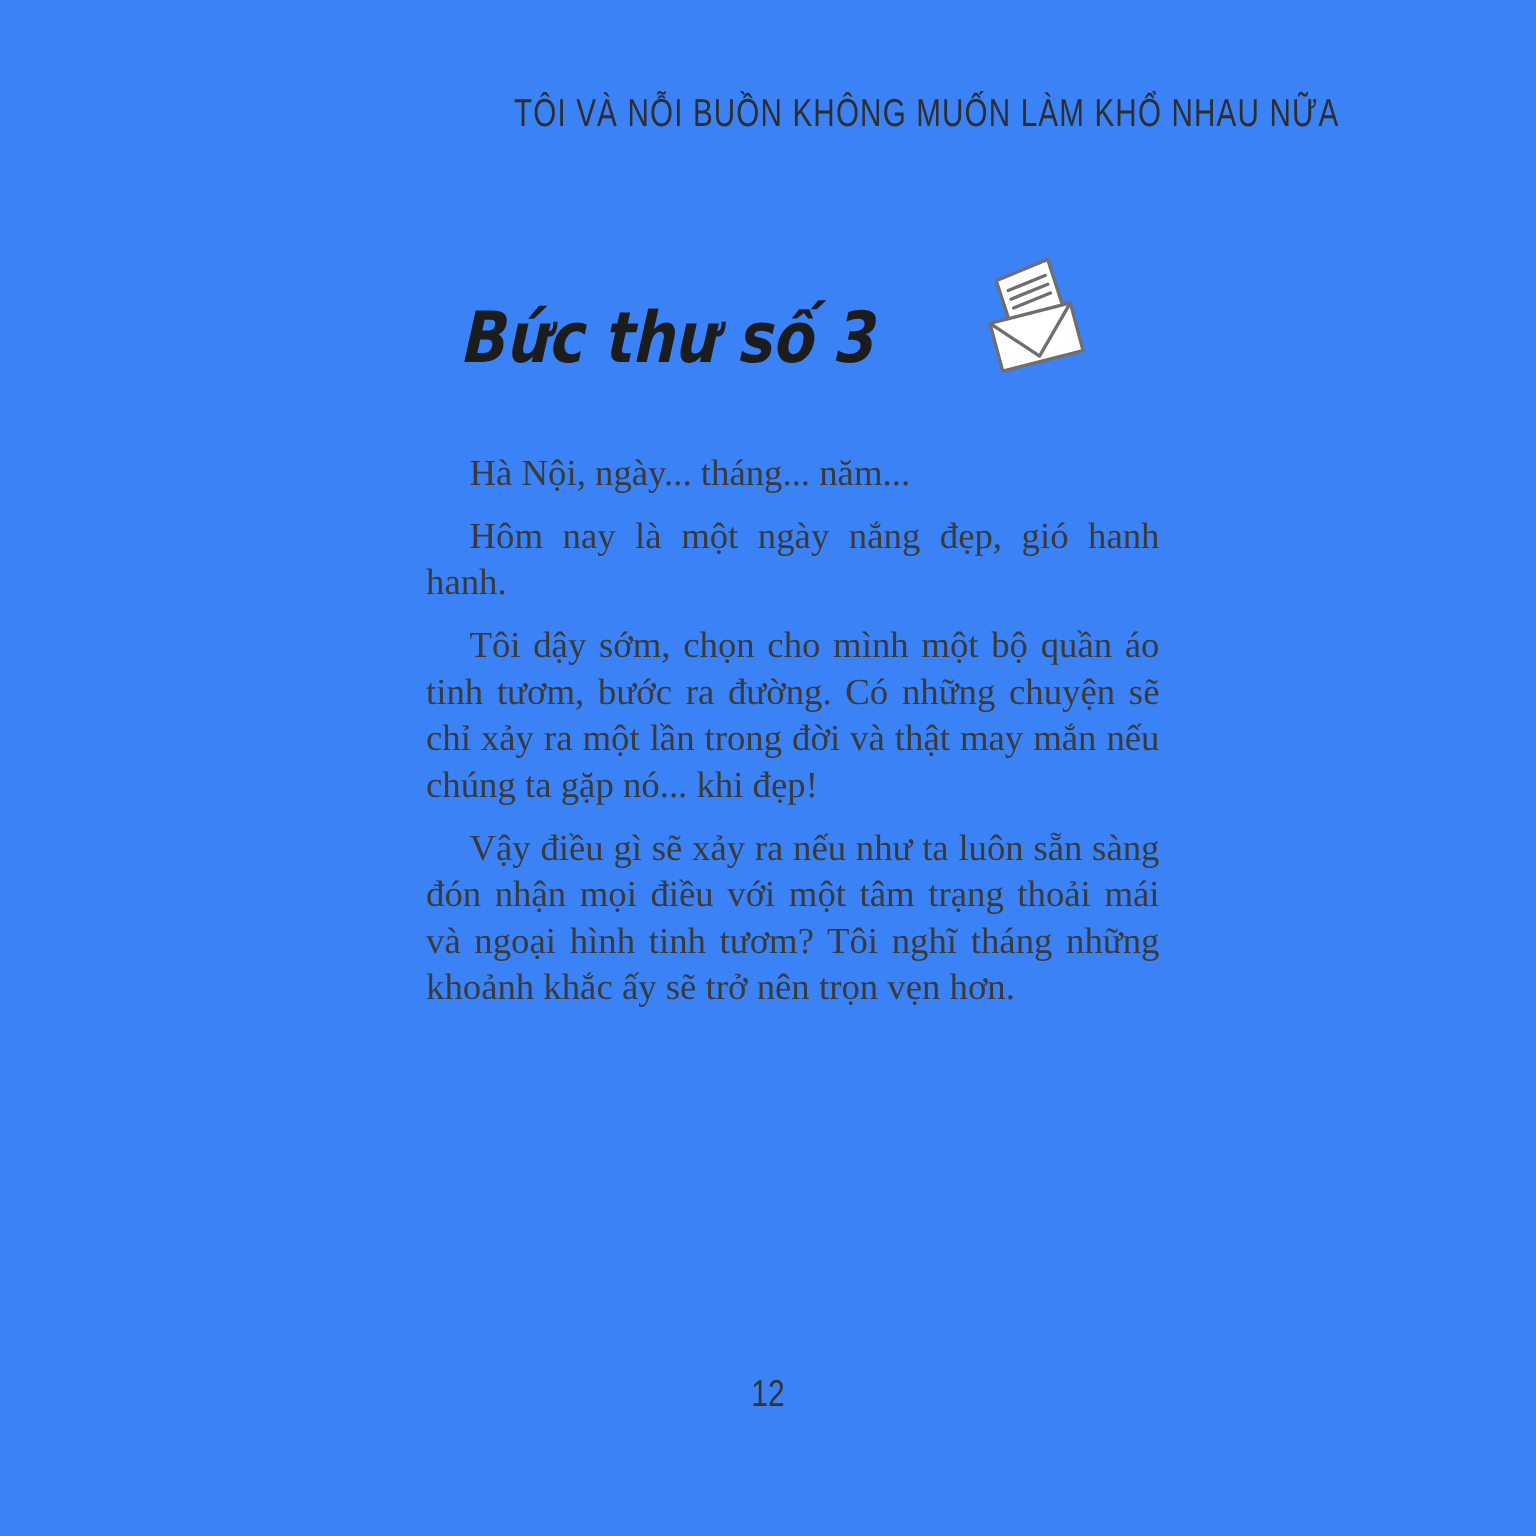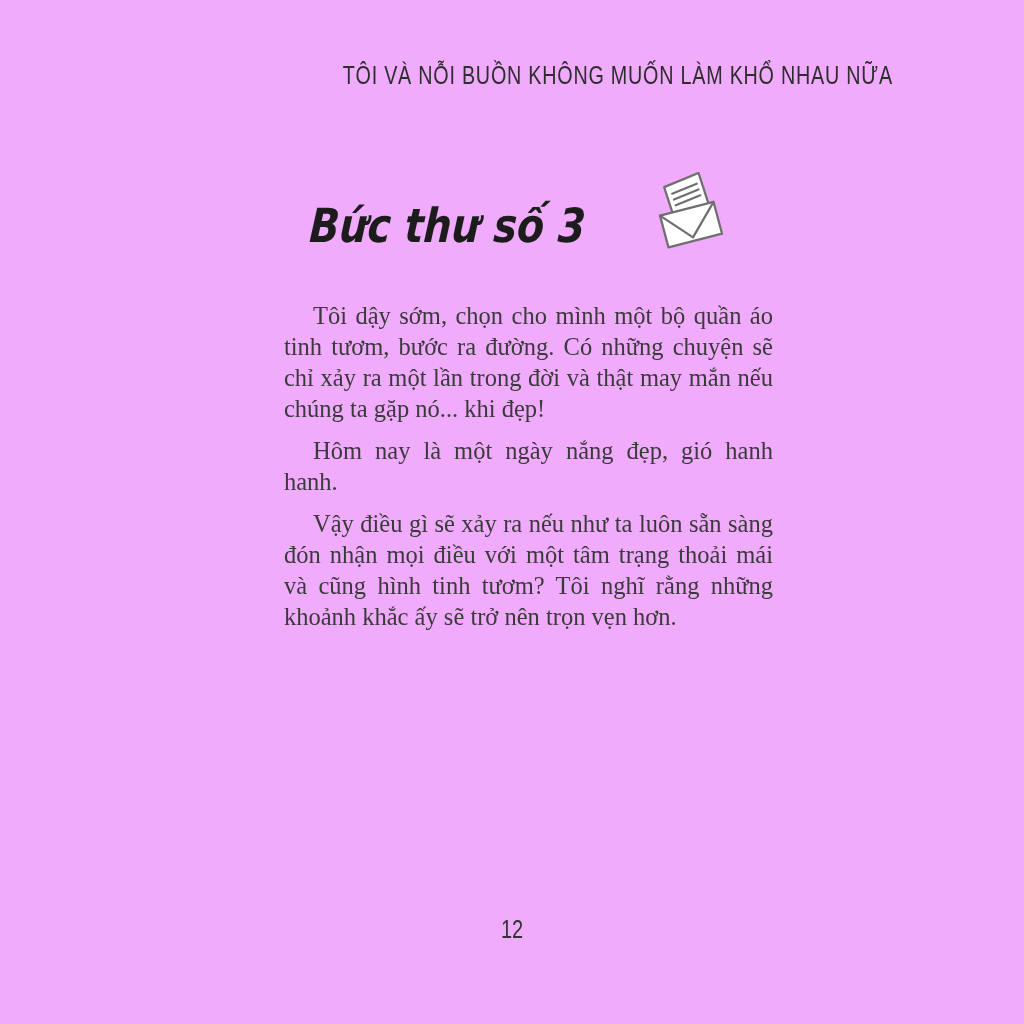--- a/index.html
+++ b/index.html
@@ -6,21 +6,21 @@
   html, body { width: 1024px; height: 1024px; }
   body {
     background: #ffffff;
     position: relative;
     overflow: hidden;
     font-family: "Liberation Serif", serif;
   }
   .page {
     position: absolute;
     inset: 0;
-    background: #f0abfc;
+    background: #3b82f6;
   }
   
   .running-head {
     position: absolute;
     top: 60px;
     left: 284px;
     width: 489px;
     text-align: center;
     font-family: "Liberation Sans", sans-serif;
     font-size: 26px;
@@ -105,20 +105,21 @@
 
           <polygon points="20,46 84,40 88,78 24,84"></polygon>
 
           <polyline points="20,46 54,77 84,40" fill="none"></polyline>
         </g>
       </svg>
     </div>
   </div>
 
   <div class="body-text">
+    <p>Hà Nội, ngày... tháng... năm...</p>
+    <p>Hôm nay là một ngày nắng đẹp, gió hanh hanh.</p>
     <p>Tôi dậy sớm, chọn cho mình một bộ quần áo tinh tươm, bước ra đường. Có những chuyện sẽ chỉ xảy ra một lần trong đời và thật may mắn nếu chúng ta gặp nó... khi đẹp!</p>
-    <p>Hôm nay là một ngày nắng đẹp, gió hanh hanh.</p>
-    <p>Vậy điều gì sẽ xảy ra nếu như ta luôn sẵn sàng đón nhận mọi điều với một tâm trạng thoải mái và cũng hình tinh tươm? Tôi nghĩ rằng những khoảnh khắc ấy sẽ trở nên trọn vẹn hơn.</p>
+    <p>Vậy điều gì sẽ xảy ra nếu như ta luôn sẵn sàng đón nhận mọi điều với một tâm trạng thoải mái và ngoại hình tinh tươm? Tôi nghĩ tháng những khoảnh khắc ấy sẽ trở nên trọn vẹn hơn.</p>
   </div>
 
   <div class="page-number">12</div>
 
 </div>
 
 </body></html>

